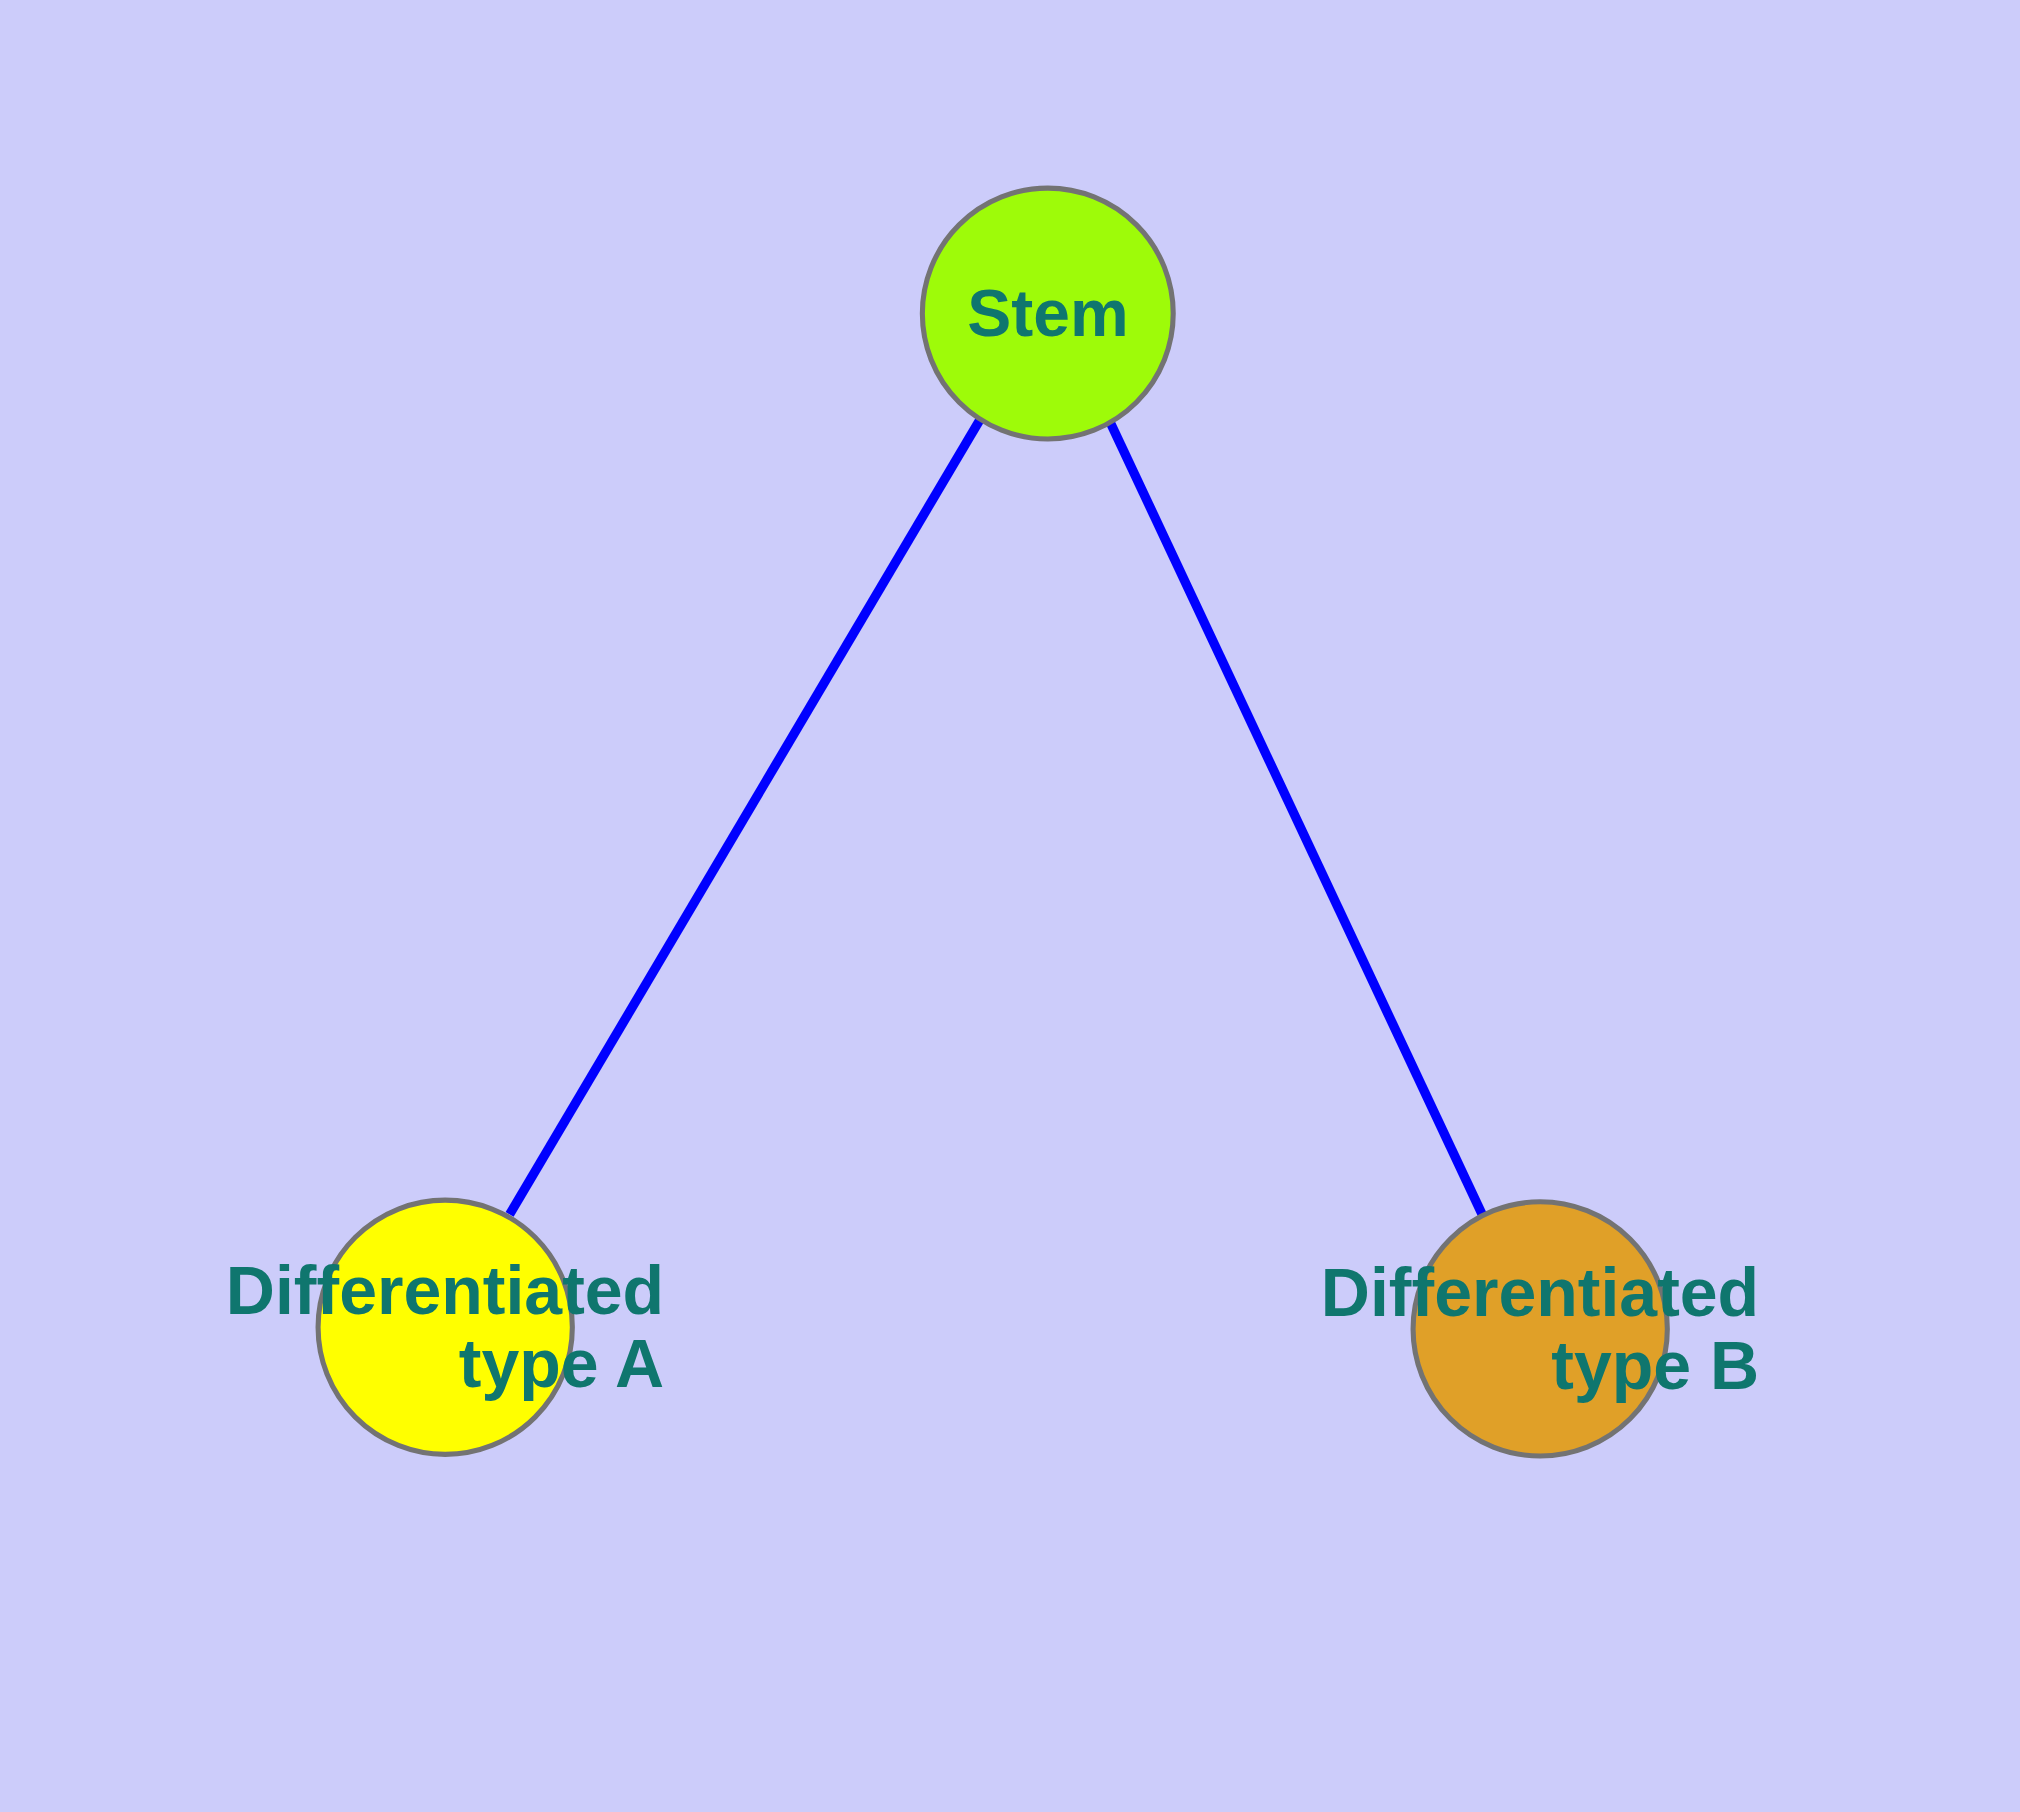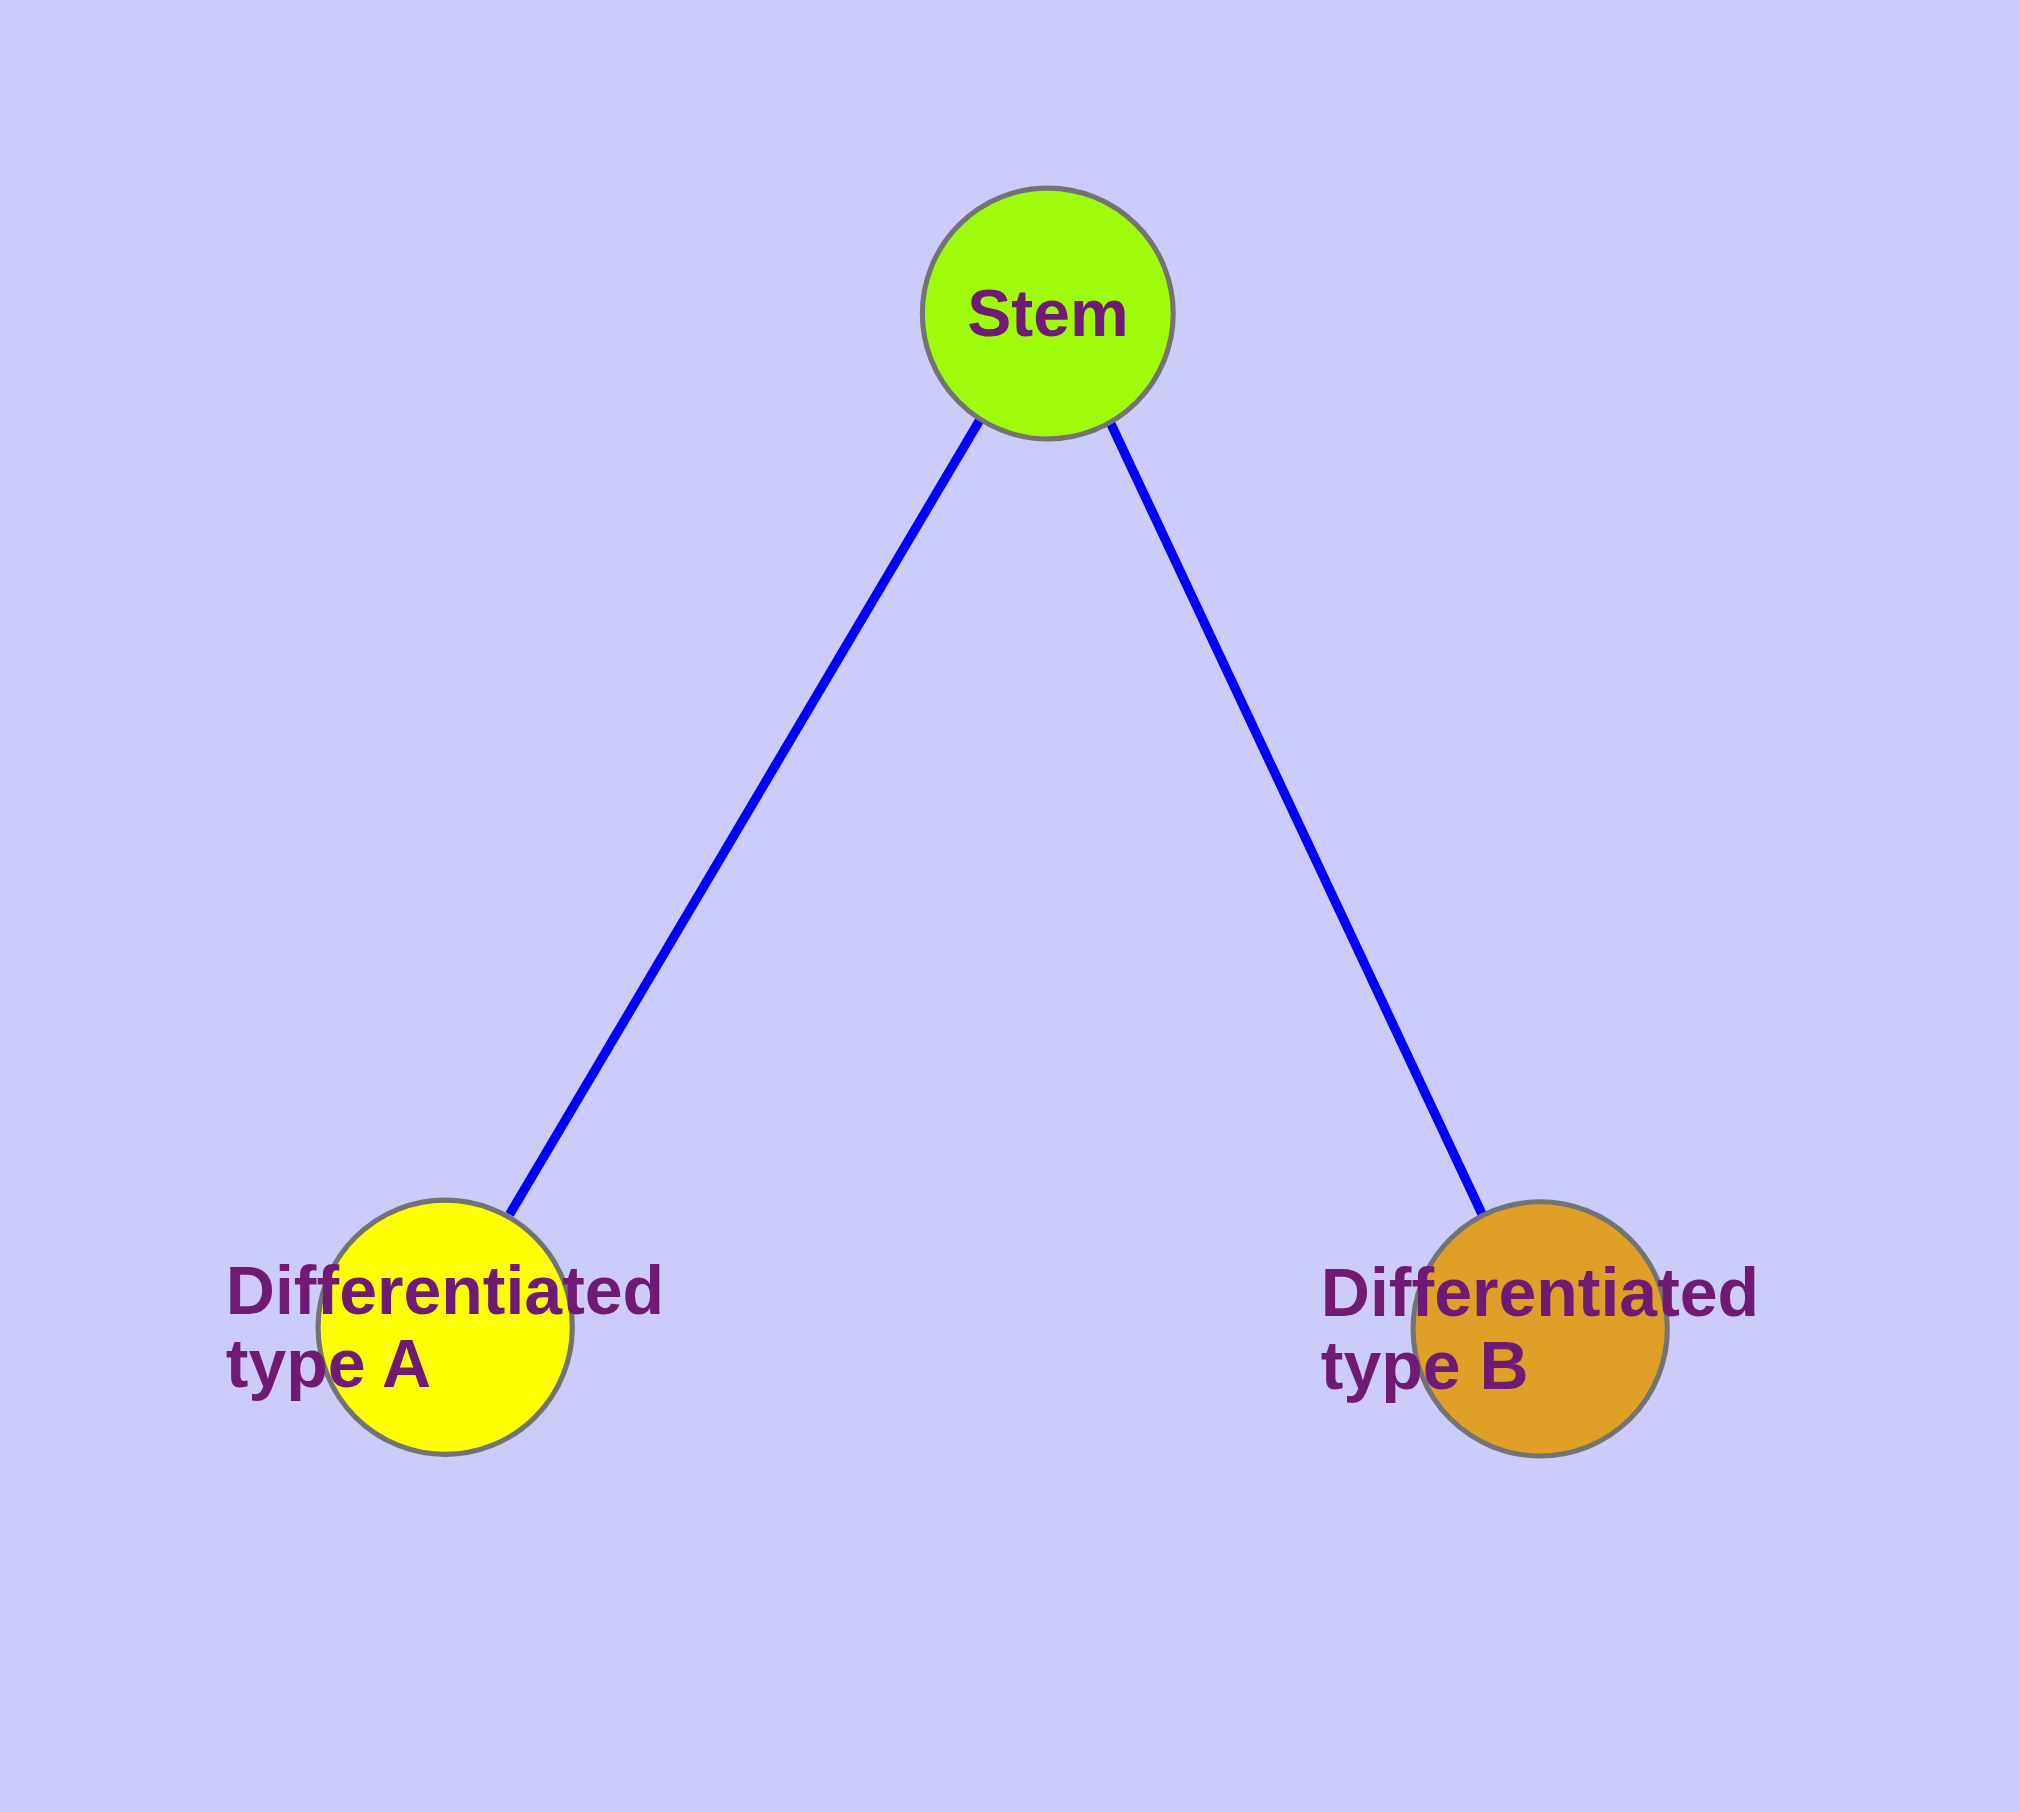--- a/index.html
+++ b/index.html
@@ -17,24 +17,24 @@
   }
   #graph-svg {
     position: absolute;
     left: 0;
     top: 0;
     width: 2021px;
     height: 1812px;
   }
   .node-label {
     position: absolute;
-    color: #701a75;
+    color: #0f766e;
     font-family: "Liberation Sans", sans-serif;
     font-weight: bold;
-    text-align: left;
+    text-align: right;
     white-space: pre;
     line-height: 1.08;
     pointer-events: none;
   }
   #label-stem {
     left: 1048px;
     top: 314px;
     transform: translate(-50%, -50%);
     font-size: 66px;
   }

